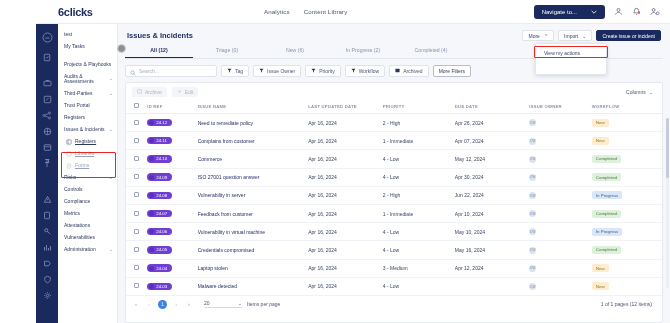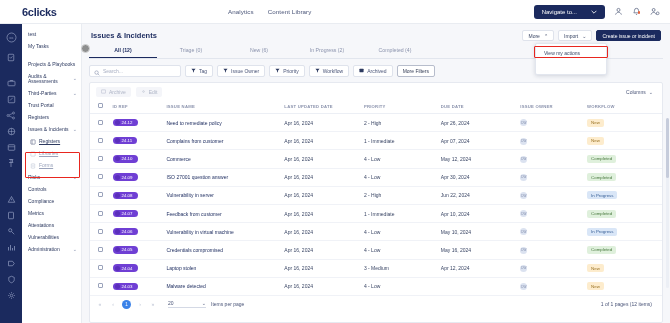--- a/index.html
+++ b/index.html
@@ -2,21 +2,21 @@
 <html><head>
 <meta charset="utf-8">
 <style>
   * { box-sizing: border-box; margin: 0; padding: 0; }
   html, body {
     width: 670px; height: 323px;
     font-family: "Liberation Sans", sans-serif;
     background: #ffffff;
     overflow: hidden;
   }
-  .app { position: relative; width: 670px; height: 323px; display: flex; flex-direction: column; }
+  .app { position: relative; width: 670px; height: 323px; display: flex; flex-direction: column; padding-left: 36px; }
 
   
   .topbar {
     height: 24px; flex: 0 0 24px;
     display: flex; align-items: center;
     background: #ffffff;
     border-bottom: 1px solid #e9ecf1;
     position: relative; z-index: 30;
   }
   .logo {

